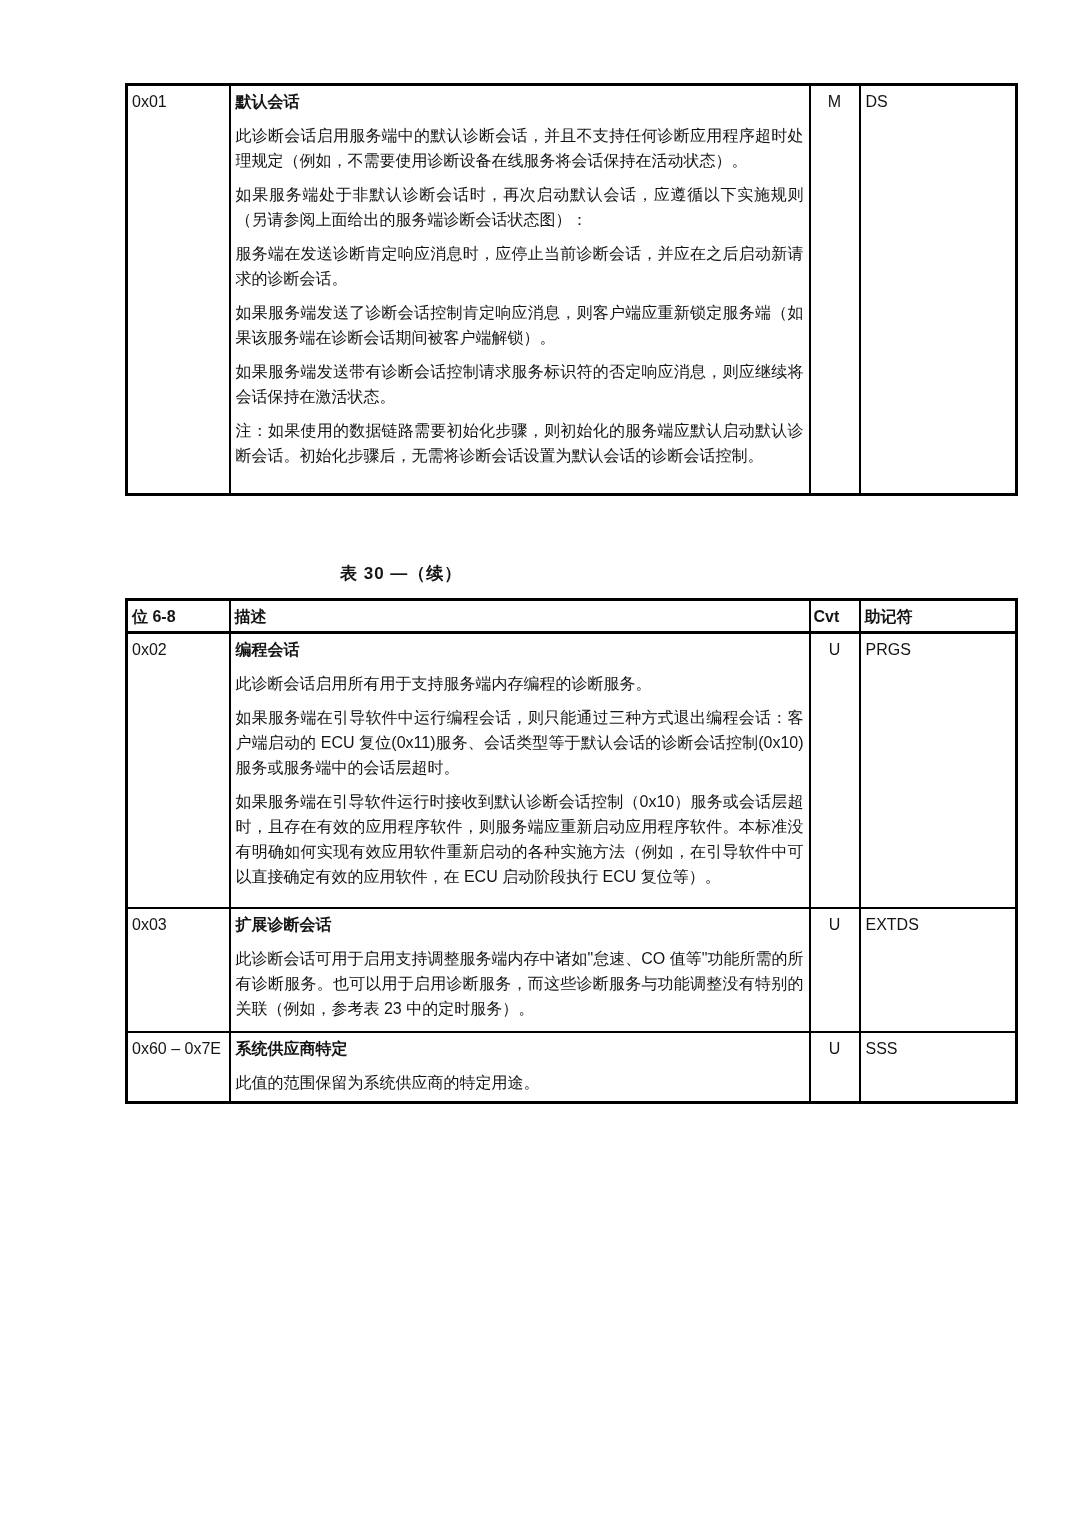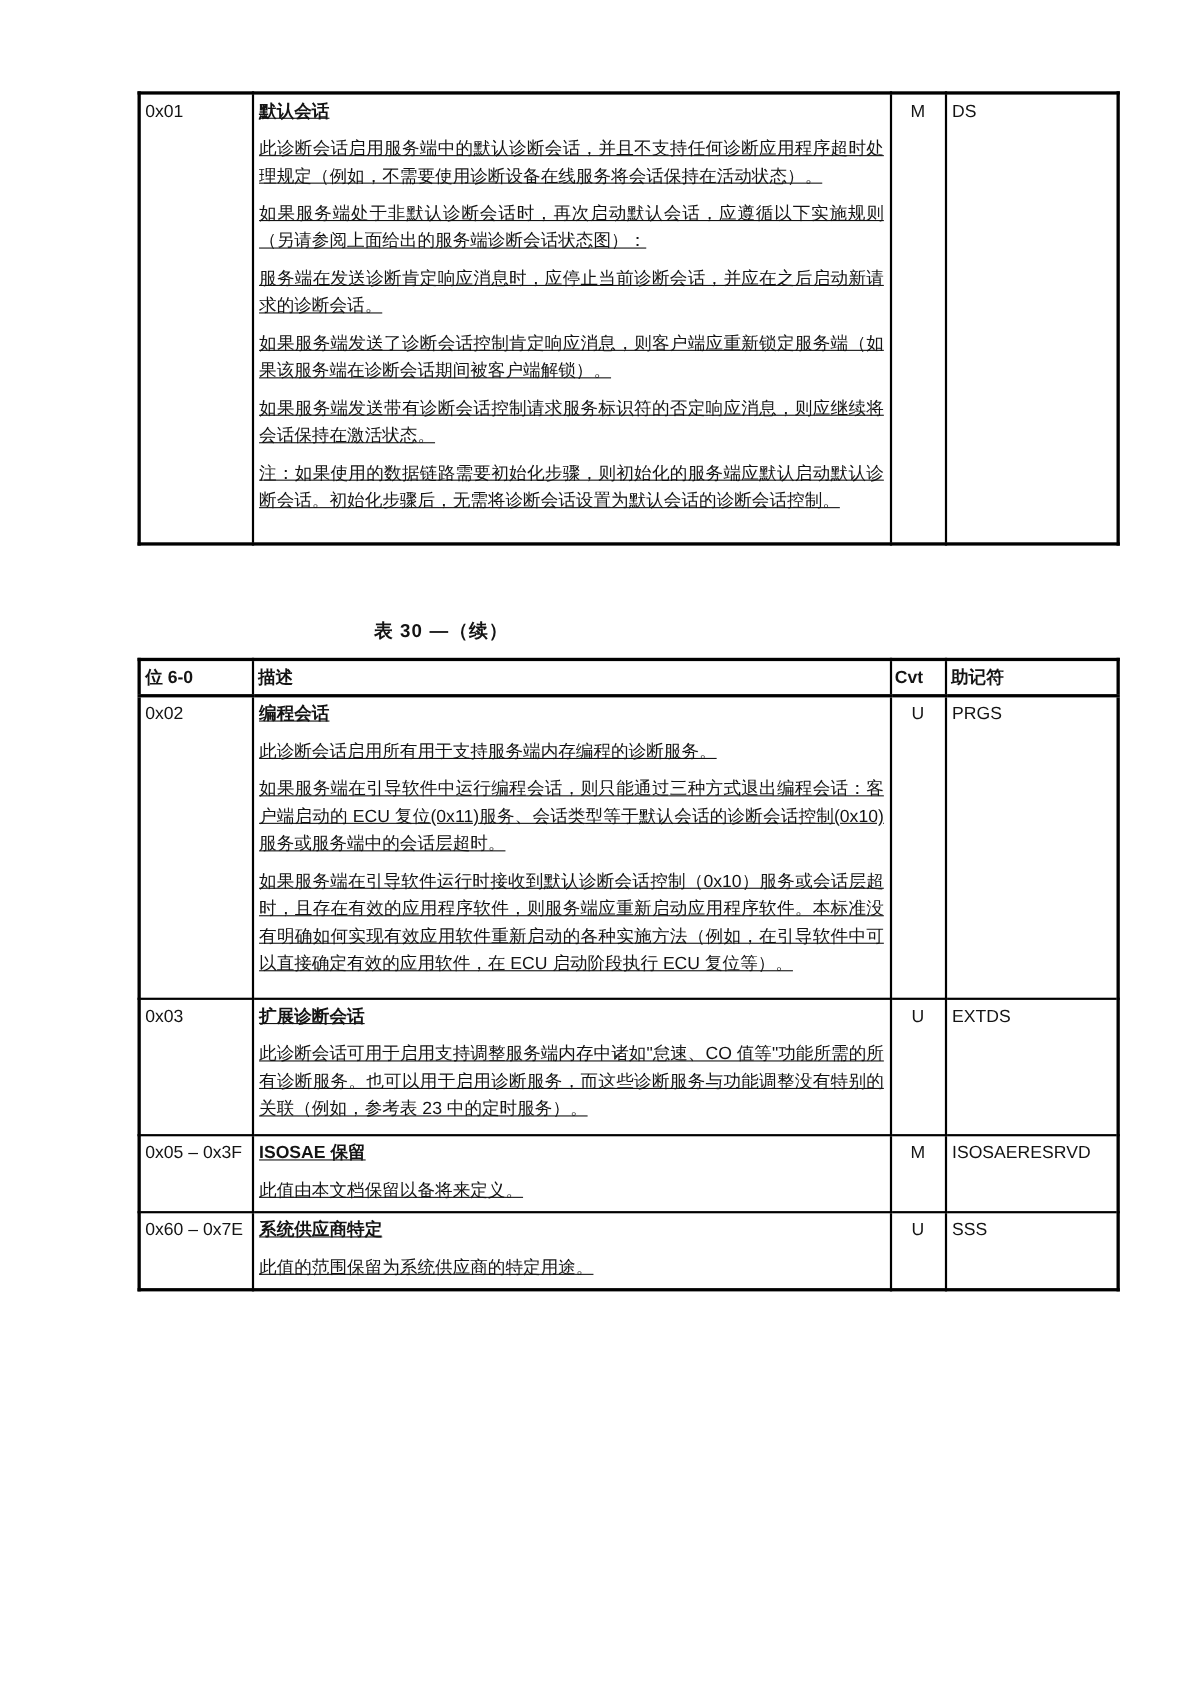--- a/index.html
+++ b/index.html
@@ -42,21 +42,20 @@
   td.bits {
     padding: 3px 2px 0 4px;
     white-space: nowrap;
   }
   td.desc {
     padding: 3px 5px 6px 5px;
   }
   td.desc p {
     margin: 0;
     text-align: justify;
-    text-decoration: underline;
   }
   td.desc p + p {
     margin-top: 9px;
   }
   td.desc p.row-title {
     font-weight: bold;
     text-align: left;
   }
   td.cvt {
     text-align: center;
@@ -110,21 +109,21 @@
 
   <table class="doc-table table-cont">
     <colgroup>
       <col style="width:103px">
       <col style="width:580px">
       <col style="width:50px">
       <col style="width:157px">
     </colgroup>
     <tbody>
       <tr style="height:33px">
-        <th>位 6-0</th>
+        <th>位 6-8</th>
         <th>描述</th>
         <th class="h-cvt">Cvt</th>
         <th>助记符</th>
       </tr>
 
       <tr style="height:275px">
         <td class="bits">0x02</td>
         <td class="desc">
           <p class="row-title">编程会话</p>
           <p class="row-paragraph">此诊断会话启用所有用于支持服务端内存编程的诊断服务。</p>
@@ -139,29 +138,20 @@
         <td class="bits">0x03</td>
         <td class="desc">
           <p class="row-title">扩展诊断会话</p>
           <p class="row-paragraph">此诊断会话可用于启用支持调整服务端内存中诸如"怠速、CO 值等"功能所需的所有诊断服务。也可以用于启用诊断服务，而这些诊断服务与功能调整没有特别的关联（例如，参考表 23 中的定时服务）。</p>
         </td>
         <td class="cvt">U</td>
         <td class="mnemonic">EXTDS</td>
       </tr>
 
 
-      <tr style="height:70px">
-        <td class="bits">0x05 – 0x3F</td>
-        <td class="desc">
-          <p class="row-title">ISOSAE 保留</p>
-          <p class="row-paragraph">此值由本文档保留以备将来定义。</p>
-        </td>
-        <td class="cvt">M</td>
-        <td class="mnemonic">ISOSAERESRVD</td>
-      </tr>
 
 
       <tr style="height:71px">
         <td class="bits">0x60 – 0x7E</td>
         <td class="desc">
           <p class="row-title">系统供应商特定</p>
           <p class="row-paragraph">此值的范围保留为系统供应商的特定用途。</p>
         </td>
         <td class="cvt">U</td>
         <td class="mnemonic">SSS</td>

